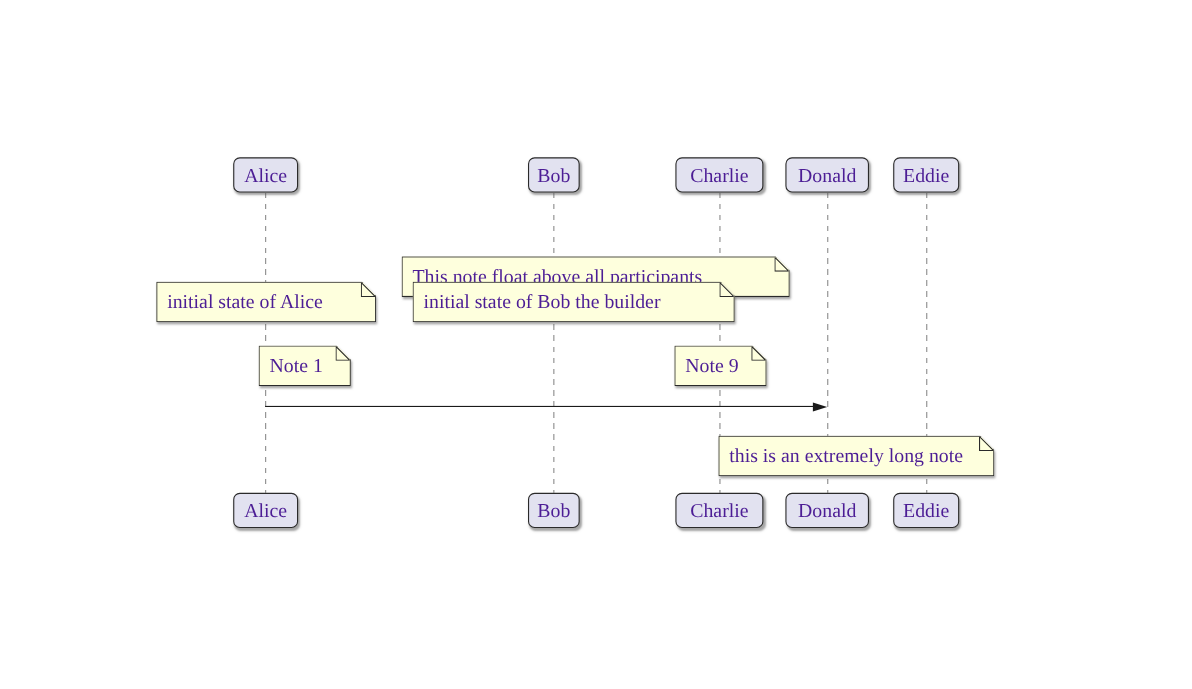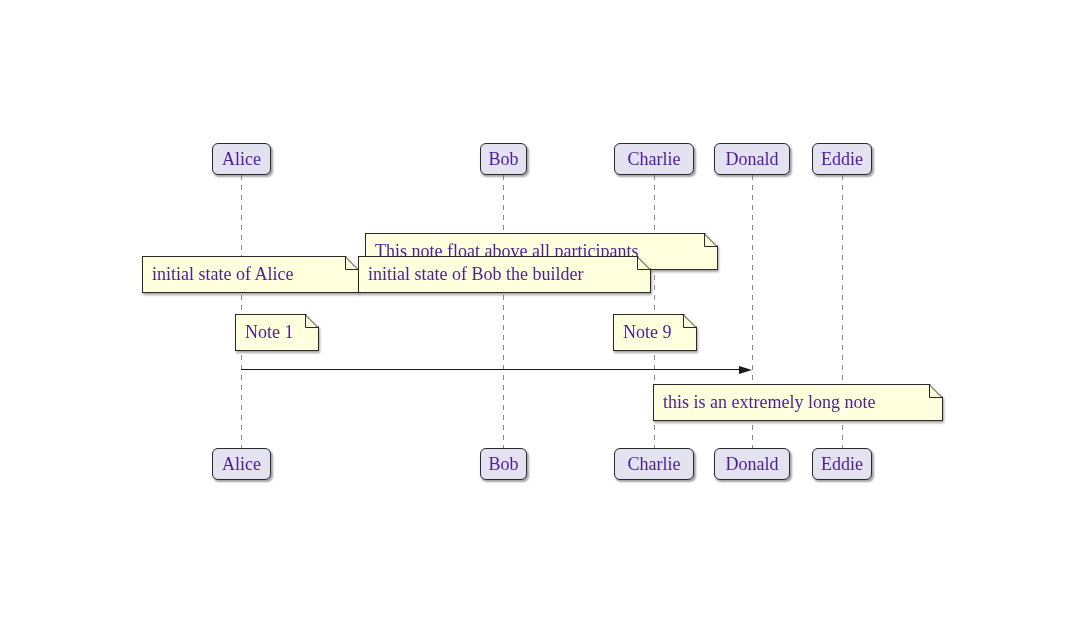--- a/index.html
+++ b/index.html
@@ -113,30 +113,30 @@
 
   <div class="note-wrap" style="left:365px; top:197px; width:353px;margin-top:36px;">
     <div class="note">
       <svg class="fold" width="13" height="13" viewBox="0 0 13 13">
         <path d="M0.5 0 L0.5 12.5 L13 12.5 Z" fill="#FEFFDD" stroke="#2a2a2a" stroke-width="1"></path>
       </svg>
       <span class="note-text">This note float above all participants</span>
     </div>
   </div>
 
-  <div class="note-wrap" style="left:142px; top:256px; width:217px;">
+  <div class="note-wrap" style="left:142px; top:256px; width:200px;">
     <div class="note">
       <svg class="fold" width="13" height="13" viewBox="0 0 13 13">
         <path d="M0.5 0 L0.5 12.5 L13 12.5 Z" fill="#FEFFDD" stroke="#2a2a2a" stroke-width="1"></path>
       </svg>
       <span class="note-text">initial state of Alice</span>
     </div>
   </div>
 
-  <div class="note-wrap" style="left:358px; top:256px; width:293px;">
+  <div class="note-wrap" style="left:375px; top:256px; width:293px;">
     <div class="note">
       <svg class="fold" width="13" height="13" viewBox="0 0 13 13">
         <path d="M0.5 0 L0.5 12.5 L13 12.5 Z" fill="#FEFFDD" stroke="#2a2a2a" stroke-width="1"></path>
       </svg>
       <span class="note-text">initial state of Bob the builder</span>
     </div>
   </div>
 
   <div class="note-wrap" style="left:199px; top:314px; width:84px;margin-left:36px;">
     <div class="note">
@@ -153,21 +153,21 @@
       <svg class="fold" width="13" height="13" viewBox="0 0 13 13">
         <path d="M0.5 0 L0.5 12.5 L13 12.5 Z" fill="#FEFFDD" stroke="#2a2a2a" stroke-width="1"></path>
       </svg>
       <span class="note-text">Note 9</span>
     </div>
   </div>
 
   <div class="msg-line" style="left:241px; top:369px; width:499px;"></div>
   <div class="msg-head" style="left:739px; top:365.5px;"></div>
 
-  <div class="note-wrap" style="left:653px; top:384px; width:290px;border-radius:10px;">
+  <div class="note-wrap" style="left:653px; top:396px; width:251px;border-radius:10px;">
     <div class="note">
       <svg class="fold" width="13" height="13" viewBox="0 0 13 13">
         <path d="M0.5 0 L0.5 12.5 L13 12.5 Z" fill="#FEFFDD" stroke="#2a2a2a" stroke-width="1"></path>
       </svg>
       <span class="note-text">this is an extremely long note</span>
     </div>
   </div>
 
 </div>
 

